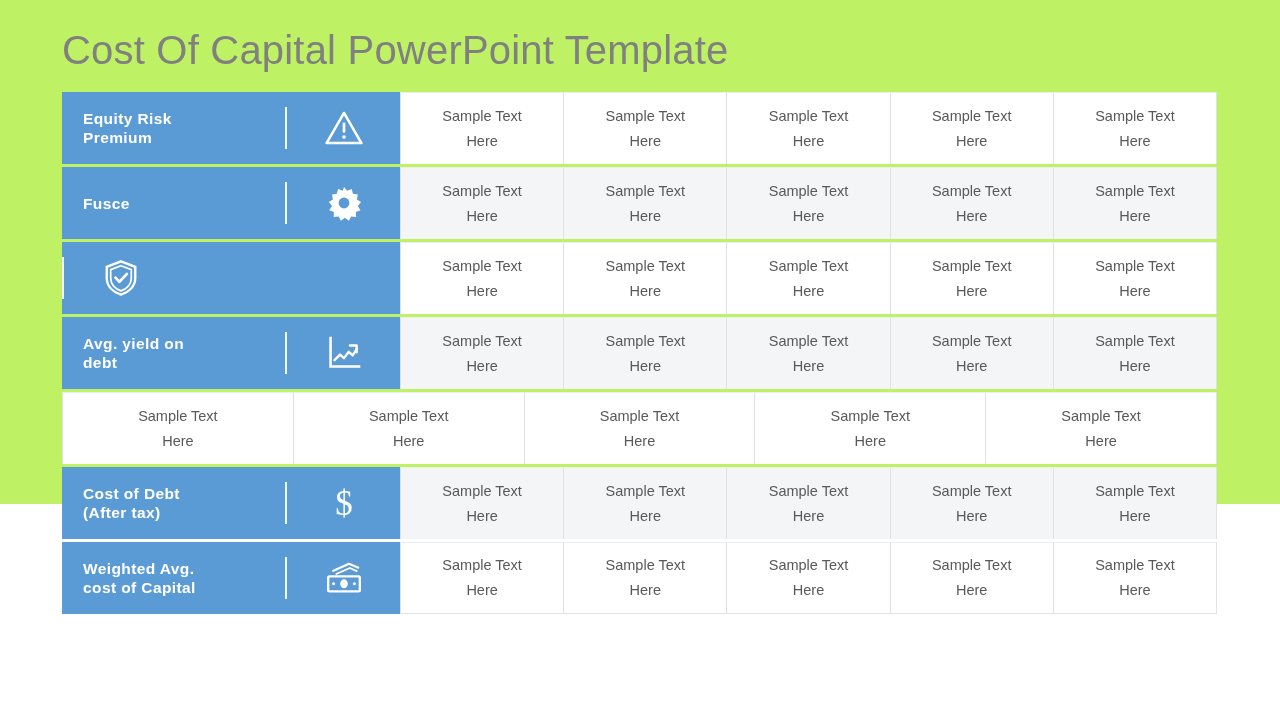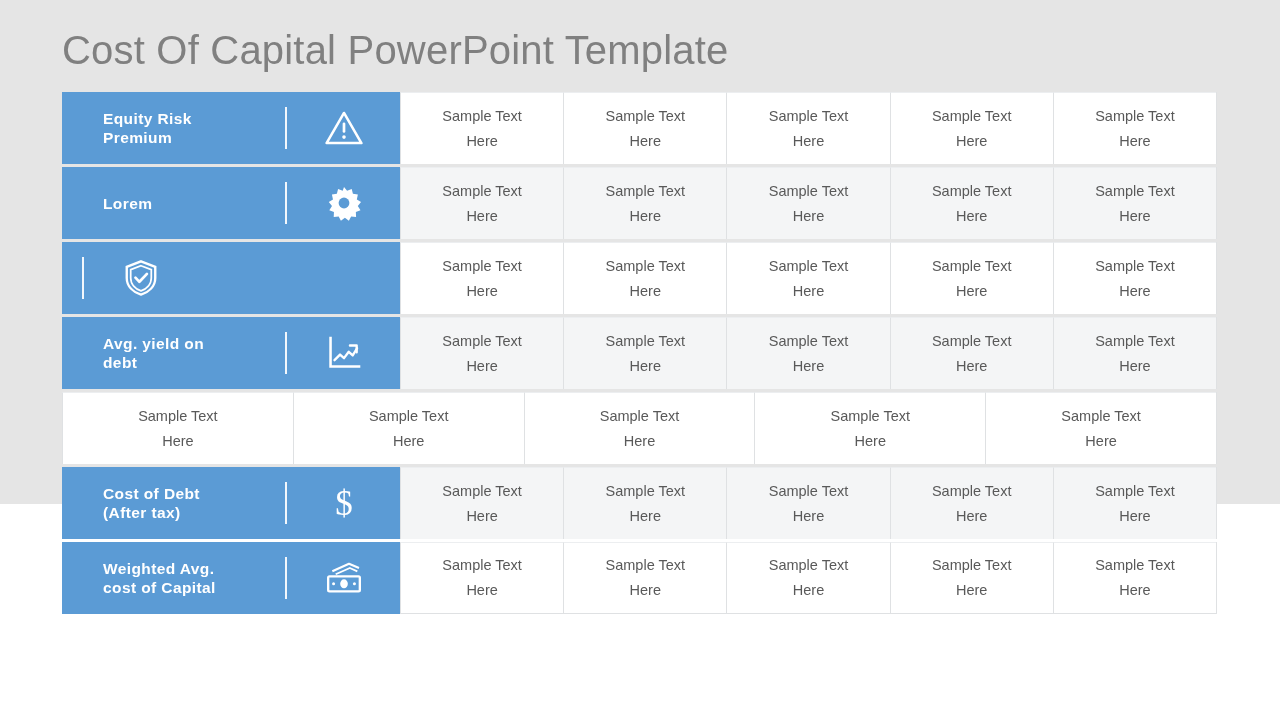--- a/index.html
+++ b/index.html
@@ -9,21 +9,21 @@
     height: 720px;
     background: #ffffff;
     font-family: "Liberation Sans", sans-serif;
     overflow: hidden;
   }
 
   .slide {
     position: relative;
     width: 1280px;
     height: 504px;
-    background: #e5e5e5;
+    background: #bef264;
   }
 
   
   .slide-title {
     position: absolute;
     left: 62px;
     top: 22px;
     font-size: 40px;
     font-weight: 400;
     color: #808080;
@@ -53,21 +53,20 @@
 
   
   .label-cell {
     position: relative;
     width: 338px;
     flex: 0 0 338px;
     background: #5B9BD5;
     display: flex;
     align-items: center;
     color: #ffffff;
-    padding-left: 20px;
   }
 
   .label-text {
     flex: 1 1 auto;
     padding-left: 21px;
     padding-right: 8px;
     font-size: 15.5px;
     font-weight: bold;
     line-height: 19px;
     letter-spacing: 0.4px;
@@ -170,21 +169,21 @@
           <div class="data-cell">Sample Text
 Here</div>
           <div class="data-cell">Sample Text
 Here</div>
           <div class="data-cell">Sample Text
 Here</div>
         </div>
       </div>
       <div class="matrix-row even">
         <div class="label-cell">
-          <div class="label-text">Lorem</div>
+          <div class="label-text">Fusce</div>
           <div class="label-divider"></div>
           <div class="icon-box">
             <svg width="36" height="36" viewBox="0 0 48 48" aria-hidden="true">
               <g fill="#fff">
                 <path d="M24 2.5 l4.1 5.2 6.2-2.4 1.6 6.5 6.6.9-1.4 6.5 5.6 3.6-4.3 5.1 3.6 5.6-6.2 2.4.3 6.6-6.6-.6-3 5.9-5.3-4-5.3 4-3-5.9-6.6.6.3-6.6-6.2-2.4 3.6-5.6-4.3-5.1 5.6-3.6-1.4-6.5 6.6-.9 1.6-6.5 6.2 2.4z"></path>
               </g>
               <circle cx="24" cy="24" r="7.2" fill="#5B9BD5"></circle>
             </svg>
           </div>
         </div>

